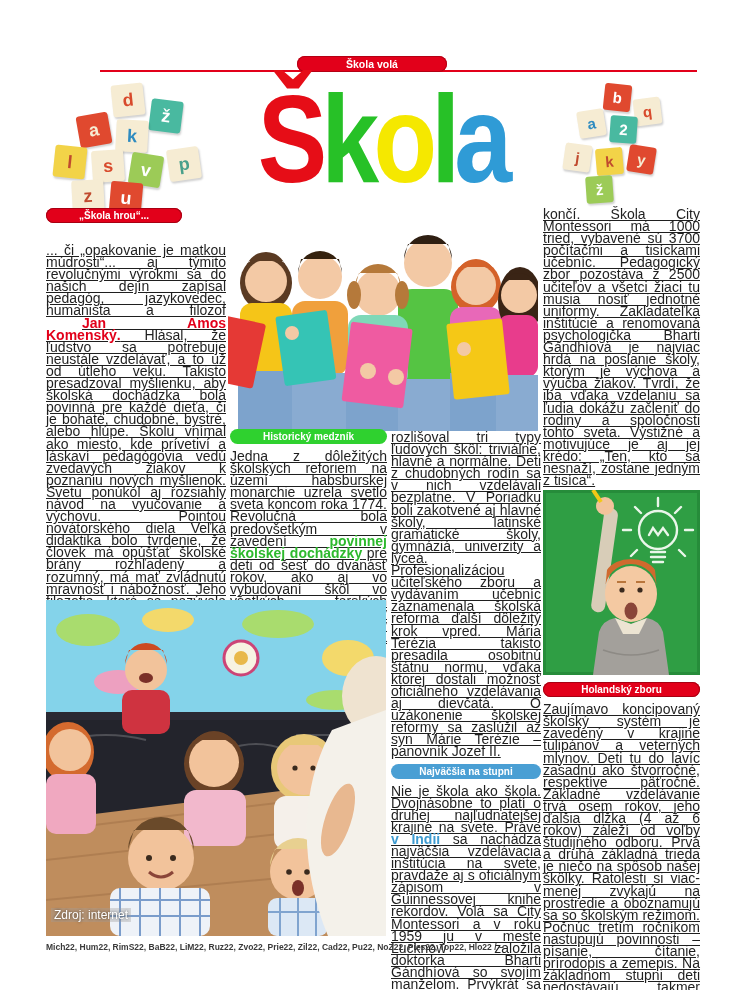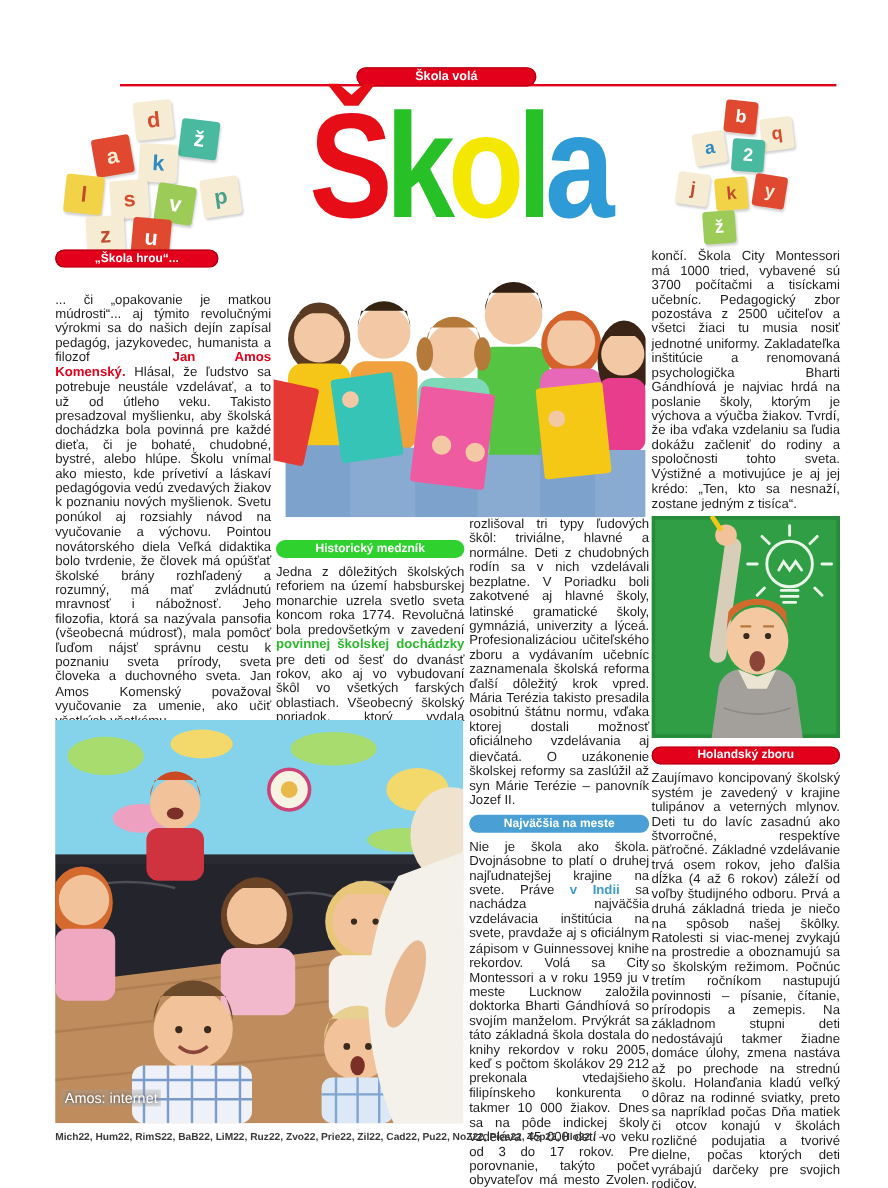--- a/index.html
+++ b/index.html
@@ -44,23 +44,23 @@
   #blocks-right span:nth-child(4){left:48px;top:32px;transform:rotate(4deg);background:#49b9a0;color:#fff;}
   #blocks-right span:nth-child(5){left:2px;top:60px;transform:rotate(8deg);background:#f6ecd3;color:#c04a2e;}
   #blocks-right span:nth-child(6){left:34px;top:64px;transform:rotate(-5deg);background:#f2d348;color:#c04a2e;}
   #blocks-right span:nth-child(7){left:66px;top:62px;transform:rotate(9deg);background:#e0492f;color:#f6ecd3;}
   #blocks-right span:nth-child(8){left:24px;top:92px;transform:rotate(-4deg);background:#9ccb57;color:#fff;}
 
   
   .badge{display:block;border-radius:8px;color:#fff;font-weight:bold;font-size:10px;text-align:center;
         height:15px;line-height:15px;}
   .badge-red{background:#e2001a;box-shadow:0 0 0 1px #a80012 inset;}
-  .badge-green{background:#2fd12f;margin-top:21px;}
+  .badge-green{background:#2fd12f;}
   .badge-blue{background:#4a9fd4;}
-  .body{font-size:11px;line-height:12.1px;text-align:justify;color:#1f1f1f;}
+  .body{font-size:14px;line-height:12.1px;text-align:justify;color:#1f1f1f;text-decoration:underline;}
   .seg-red{color:#e2001a;font-weight:bold;margin-left:36px;}
   .seg-green{color:#2db92d;font-weight:bold;}
   .seg-blue{color:#3d9bd1;font-weight:bold;}
   #col-left{position:absolute;left:46px;top:208px;width:180px;}
   #col-left .badge{width:136px;margin-bottom:21px;}
   #col-mid{position:absolute;left:230px;top:429px;width:157px;}
   #col-mid .badge{width:157px;margin-bottom:6px;}
   #col-3{position:absolute;left:391px;top:431px;width:150px;}
   #col-3 .badge{width:150px;margin:6px 0 6px;}
   #col-right{position:absolute;left:543px;top:208px;width:157px;}
@@ -174,21 +174,21 @@
     </svg>
   </div>
 
   <div id="col-mid">
     <span class="badge badge-green">Historický medzník</span>
     <div class="body"><span>Jedna z dôležitých školských reforiem na území habsburskej monarchie uzrela svetlo sveta koncom roka 1774. Revolučná bola predovšetkým v zavedení </span><span class="seg-green">povinnej školskej dochádzky</span><span> pre deti od šesť do dvanásť rokov, ako aj vo vybudovaní škôl vo všetkých farských oblastiach. Všeobecný školský poriadok, ktorý vydala cisárovná Mária Terézia,</span></div>
   </div>
 
   <div id="col-3">
     <div class="body"><span>rozlišoval tri typy ľudových škôl: triviálne, hlavné a normálne. Deti z chudobných rodín sa v nich vzdelávali bezplatne. V Poriadku boli zakotvené aj hlavné školy, latinské gramatické školy, gymnáziá, univerzity a lýceá. Profesionalizáciou učiteľského zboru a vydávaním učebníc zaznamenala školská reforma ďalší dôležitý krok vpred. Mária Terézia takisto presadila osobitnú štátnu normu, vďaka ktorej dostali možnosť oficiálneho vzdelávania aj dievčatá. O uzákonenie školskej reformy sa zaslúžil až syn Márie Terézie – panovník Jozef II.</span></div>
-    <span class="badge badge-blue">Najväčšia na meste</span>
+    <span class="badge badge-blue">Najväčšia na stupni</span>
     <div class="body"><span>Nie je škola ako škola. Dvojnásobne to platí o druhej najľudnatejšej krajine na svete. Práve </span><span class="seg-blue">v Indii</span><span> sa nachádza najväčšia vzdelávacia inštitúcia na svete, pravdaže aj s oficiálnym zápisom v Guinnessovej knihe rekordov. Volá sa City Montessori a v roku 1959 ju v meste Lucknow založila doktorka Bharti Gándhíová so svojím manželom. Prvýkrát sa táto základná škola dostala do knihy rekordov v roku 2005, keď s počtom školákov 29 212 prekonala vtedajšieho filipínskeho konkurenta o takmer 10 000 žiakov. Dnes sa na pôde indickej školy vzdeláva 45 000 detí vo veku od 3 do 17 rokov. Pre porovnanie, takýto počet obyvateľov má mesto Zvolen. Tu sa však výpočet superlatívov zďaleka ne-</span></div>
   </div>
 
   <div id="col-right">
     <div class="body"><span>končí. Škola City Montessori má 1000 tried, vybavené sú 3700 počítačmi a tisíckami učebníc. Pedagogický zbor pozostáva z 2500 učiteľov a všetci žiaci tu musia nosiť jednotné uniformy. Zakladateľka inštitúcie a renomovaná psychologička Bharti Gándhíová je najviac hrdá na poslanie školy, ktorým je výchova a výučba žiakov. Tvrdí, že iba vďaka vzdelaniu sa ľudia dokážu začleniť do rodiny a spoločnosti tohto sveta. Výstižné a motivujúce je aj jej krédo: „Ten, kto sa nesnaží, zostane jedným z tisíca“.</span></div>
     <svg id="photo-boy" viewBox="0 0 157 185">
       <rect width="157" height="185" fill="#2f9e44"></rect>
       <rect width="157" height="185" fill="none" stroke="#1e7a30" stroke-width="6" opacity=".5"></rect>
 
       <g stroke="#eaf6ea" stroke-width="2.4" fill="none" stroke-linecap="round">
@@ -274,18 +274,18 @@
       <circle cx="243" cy="272" r="2.8" fill="#3a2a1e"></circle>
       <circle cx="261" cy="272" r="2.8" fill="#3a2a1e"></circle>
       <ellipse cx="252" cy="288" rx="6" ry="8" fill="#7a3028"></ellipse>
       <rect x="222" y="298" width="60" height="38" rx="9" fill="#dce8f5"></rect>
       <path d="M234 298 v38 M252 298 v38 M270 298 v38 M222 312 h60" stroke="#5a88c0" stroke-width="2" opacity=".7"></path>
 
       <ellipse cx="330" cy="96" rx="34" ry="40" fill="#efe3d0"></ellipse>
       <path d="M286 130 C252 190 254 268 282 336 L340 336 L340 110 Z" fill="#f4f1ea"></path>
       <ellipse cx="292" cy="220" rx="13" ry="38" fill="#e8b890" transform="rotate(18 292 220)"></ellipse>
     </svg>
-    <div id="photo-caption">Amos: internet</div>
+    <div id="photo-caption">Zdroj: internet</div>
   </div>
 
   <div id="footer">Mich22, Hum22, RimS22, BaB22, LiM22, Ruz22, Zvo22, Prie22, Zil22, Cad22, Pu22, NoZ22, Pies22, Top22, Hlo22 / –</div>
 
 </div>
 
 </body></html>

